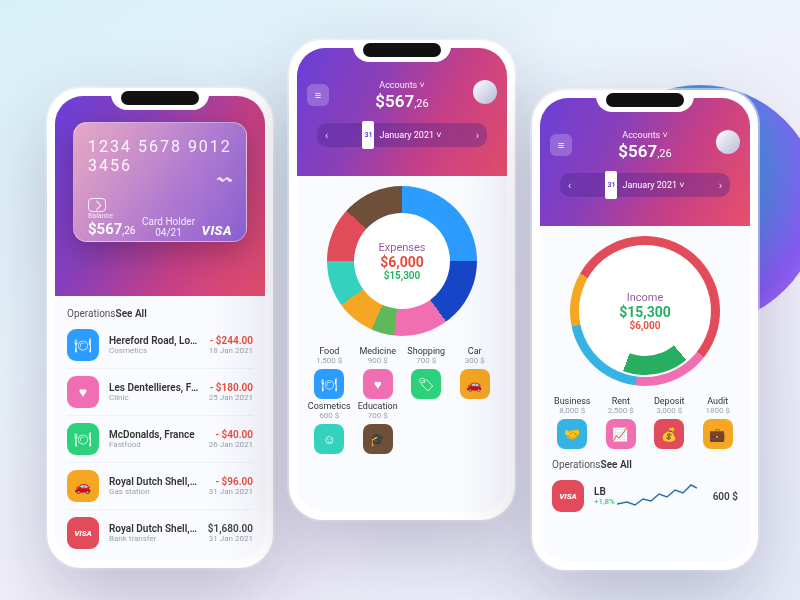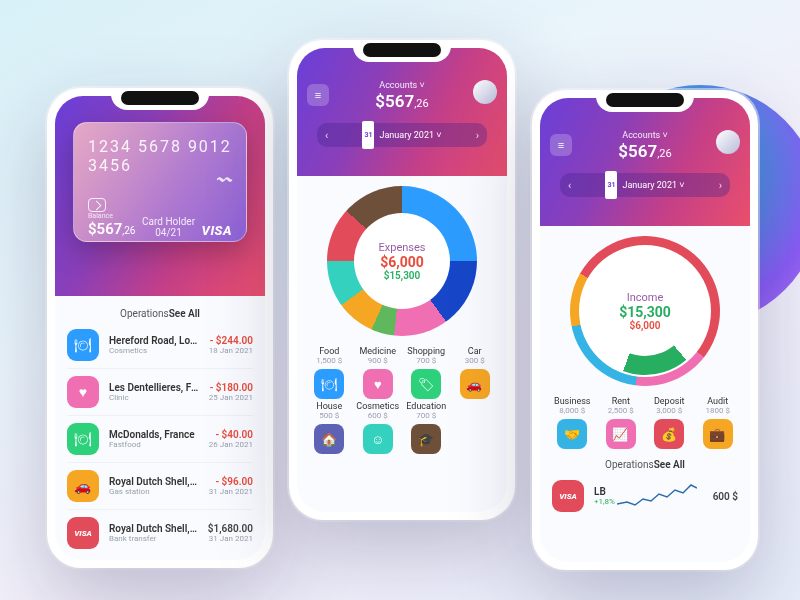--- a/index.html
+++ b/index.html
@@ -45,21 +45,21 @@
   .card-logo{display:inline-block;width:18px;height:14px;border:.9px solid rgba(255,255,255,.85);border-radius:4px;position:relative;}
   .card-logo::after{content:"";position:absolute;left:4px;top:3px;width:6px;height:6px;border:1px solid rgba(255,255,255,.85);border-left:none;border-bottom:none;transform:rotate(45deg);}
   .card-waves{position:absolute;right:14px;top:44px;font-size:15px;opacity:.85;}
   .card-bottom{position:absolute;bottom:3px;left:14px;right:14px;display:flex;align-items:flex-end;justify-content:space-between;}
   .card-label{font-size:7px;opacity:.8;}
   .card-amount{font-size:15px;font-weight:600;}
   .card-amount small{font-size:10px;font-weight:400;}
   .card-holder{font-size:10px;opacity:.85;text-align:center;}
   .visa{font-style:italic;font-weight:800;letter-spacing:.5px;font-size:13px;}
 
-  .sechead{display:flex;justify-content:center;padding:12px 12px 6px 12px;
+  .sechead{display:flex;justify-content:flex-start;padding:12px 12px 6px 12px;
     font-size:10px;color:#555;}
   .sechead .see{color:#333;font-weight:600;}
   .op{display:flex;align-items:center;padding:4px 12px 4px 12px;gap:10px;}
   .op-icon{width:32px;height:32px;border-radius:9px;display:flex;align-items:center;justify-content:center;color:#fff;font-size:14px;flex:none;}
   .ic-food{background:#2d9cff;}
   .ic-med{background:#f06fb3;}
   .ic-shop{background:#2dd17c;}
   .ic-car{background:#f5a623;}
   .ic-visa{background:#e14b5a;font-size:8px;font-weight:800;font-style:italic;}
   .ic-house{background:#5d62b5;}
@@ -249,25 +249,20 @@
             <div class="cat-lbl">Shopping</div>
             <div class="cat-sub">700 $</div>
             <div class="cat-icon ic-shop">🏷</div>
           </div>
           <div class="cat">
             <div class="cat-lbl">Car</div>
             <div class="cat-sub">300 $</div>
             <div class="cat-icon ic-car">🚗</div>
           </div>
           <div class="cat">
-            <div class="cat-lbl">House</div>
-            <div class="cat-sub">500 $</div>
-            <div class="cat-icon ic-house">🏠</div>
-          </div>
-          <div class="cat">
             <div class="cat-lbl">Cosmetics</div>
             <div class="cat-sub">600 $</div>
             <div class="cat-icon ic-cosm">☺</div>
           </div>
           <div class="cat">
             <div class="cat-lbl">Education</div>
             <div class="cat-sub">700 $</div>
             <div class="cat-icon ic-edu">🎓</div>
           </div>
         </div>

